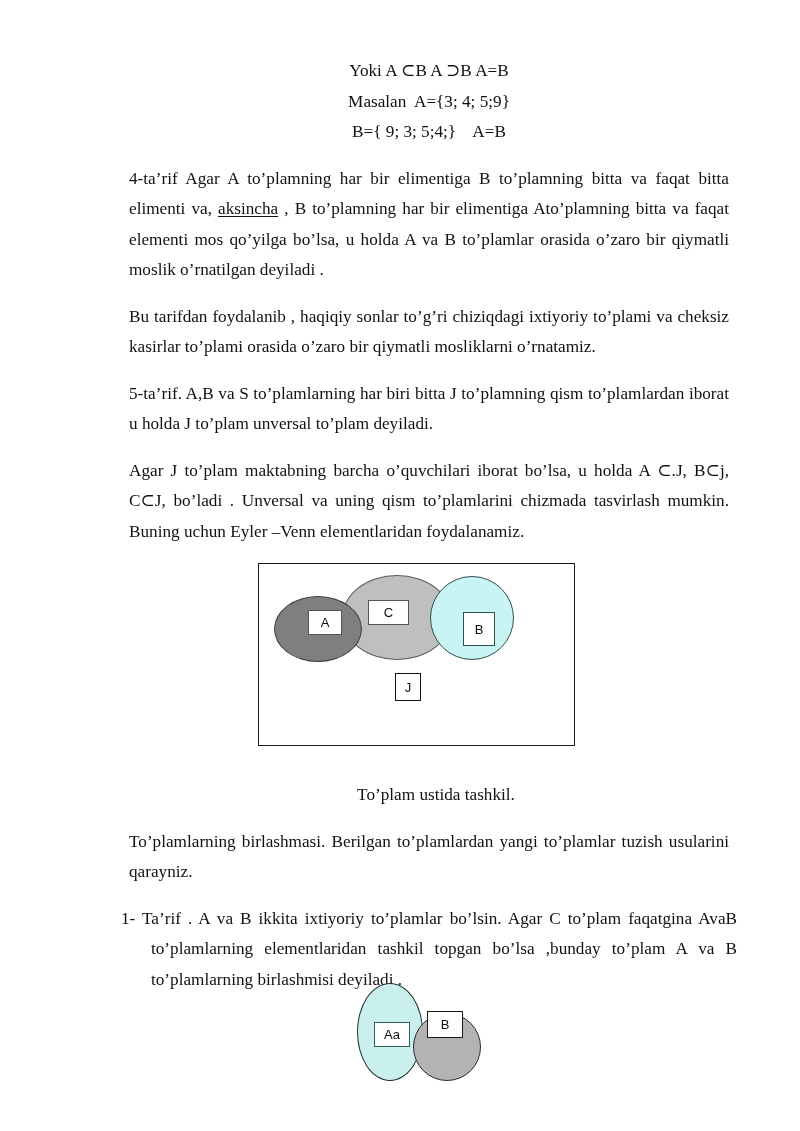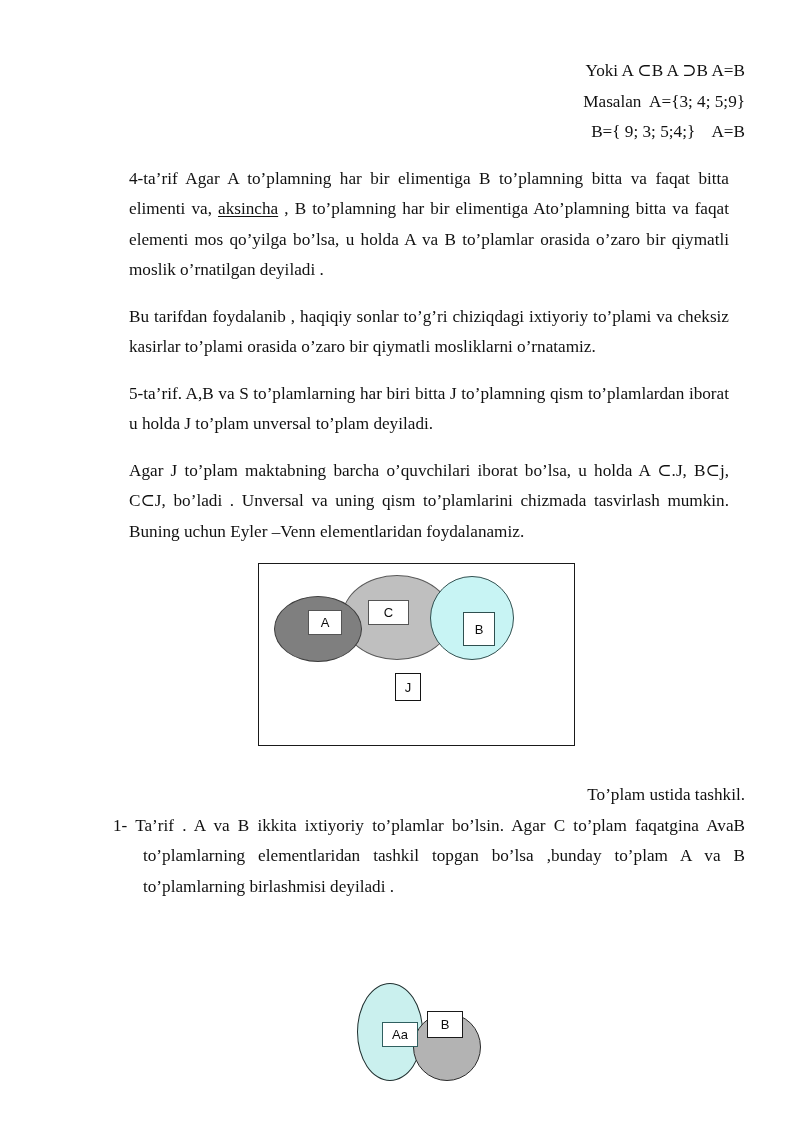--- a/index.html
+++ b/index.html
@@ -22,21 +22,21 @@
   }
   .content {
     position: absolute;
     left: 113px;
     top: 56px;
     width: 632px;
   }
   .line {
     font-size: 17.2px;
     line-height: 30.5px;
-    text-align: right;
+    text-align: center;
     white-space: pre-wrap;
   }
   .para {
     font-size: 17.2px;
     line-height: 30.5px;
     text-align: justify;
     text-justify: inter-word;
     margin: 16px;
   }
   .para.last-line-left {
@@ -47,21 +47,21 @@
     text-decoration-thickness: 1px;
     text-underline-offset: 2px;
   }
   .indent-small { text-indent: 14px; }
 
   .numbered {
     font-size: 17.2px;
     line-height: 30.5px;
     text-align: justify;
     text-align-last: left;
-    margin: 0;
+    margin: 8px;
     padding-left: 30px;
     text-indent: -30px;
   }
 
   
   .fig1-wrap {
     position: absolute;
     left: 258px;
     top: 563px;
     width: 317px;
@@ -147,21 +147,21 @@
     border-radius: 50%;
   }
   .circ-b2 {
     left: 58px; top: 30px;
     width: 68px; height: 68px;
     background: #b3b3b3;
     border: 1.3px solid #2b2b2b;
     border-radius: 50%;
   }
   .lab-aa {
-    left: 27px; top: 39px;
+    left: 19px; top: 39px;
     width: 36px; height: 25px;
     border: 1.3px solid #2f5f5f;
   }
   .lab-b2 {
     left: 72px; top: 28px;
     width: 36px; height: 27px;
     border: 1.2px solid #1a1a1a;
   }
 </style>
 </head>
@@ -193,20 +193,21 @@
 
     <div class="labelbox lab-a">A</div>
     <div class="labelbox lab-c">C</div>
     <div class="labelbox lab-b">B</div>
     <div class="labelbox lab-j">J</div>
   </div>
 
   <div class="content" style="top:780px;">
     <div class="line indent-small">To’plam ustida tashkil.</div>
 
+    <p class="para last-line-left">To’plamlarning  birlashmasi.  Berilgan  to’plamlardan  yangi  to’plamlar  tuzish usularini qarayniz.</p>
 
     <p class="numbered">1-  Ta’rif . A va B ikkita ixtiyoriy to’plamlar bo’lsin. Agar C to’plam faqatgina AvaB to’plamlarning elementlaridan tashkil topgan bo’lsa ,bunday to’plam A va B to’plamlarning birlashmisi deyiladi .</p>
   </div>
 
   <div class="fig2-wrap">
     <div class="shape ell-aa"></div>
     <div class="shape circ-b2"></div>
 
     <div class="labelbox lab-aa">Aa</div>
     <div class="labelbox lab-b2">B</div>

